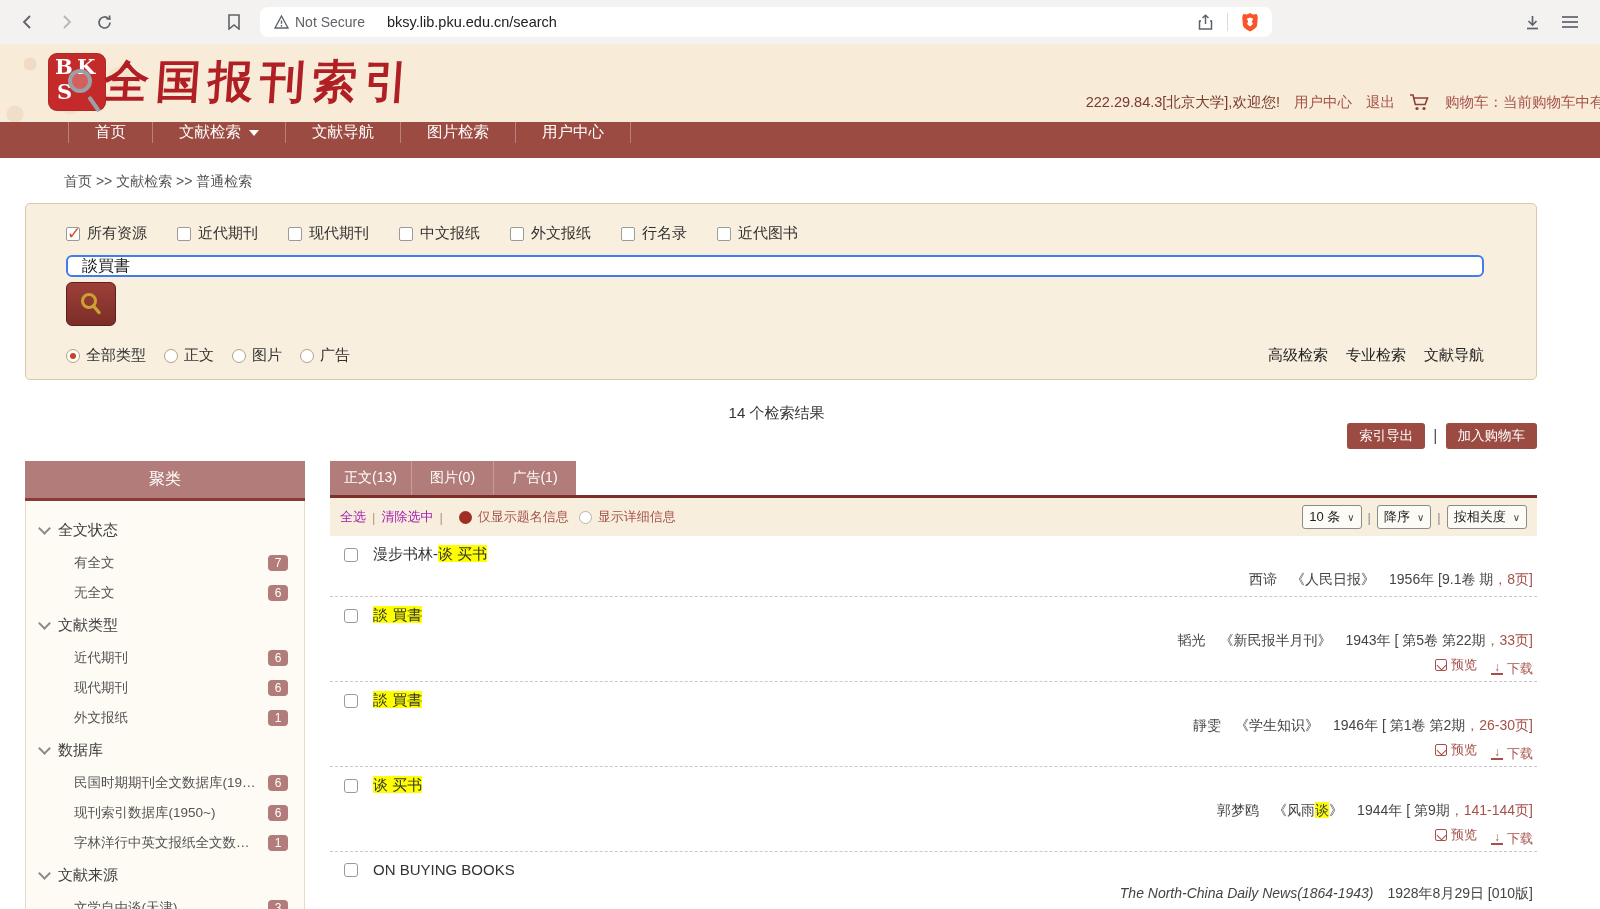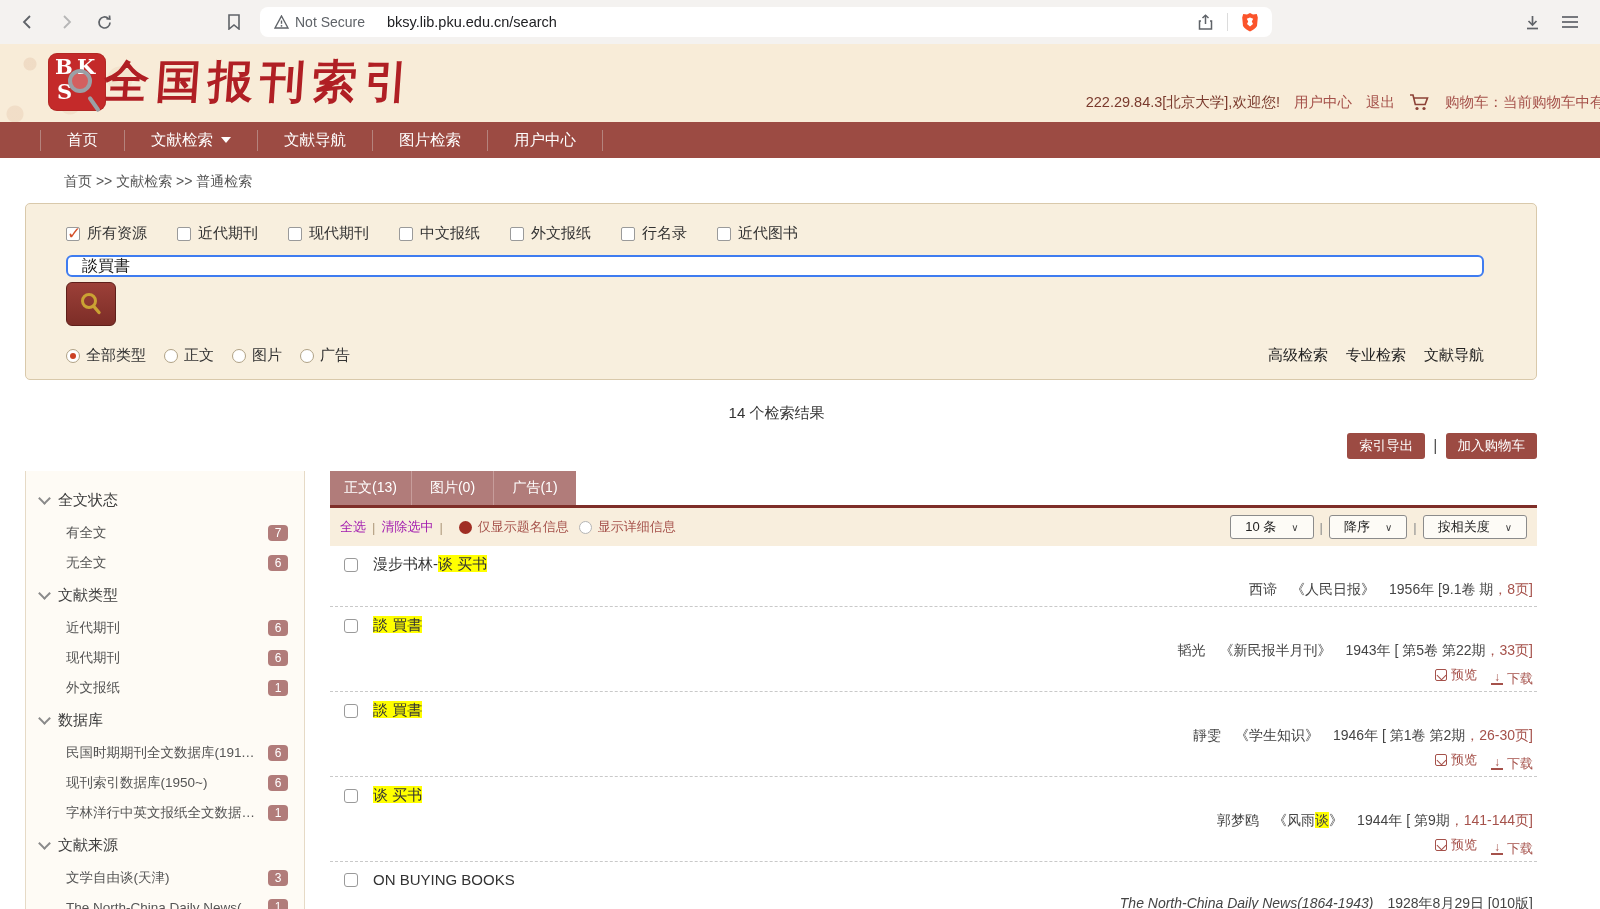--- a/index.html
+++ b/index.html
@@ -30,21 +30,21 @@
   .seal .l1 { left:7px; top:1px; } .seal .l2 { left:29px; top:1px; } .seal .l3 { left:9px; top:26px; }
   .seal .lens { position:absolute; left:20px; top:16px; width:24px; height:24px; border:4px solid #9aa0a6; border-radius:50%; background:rgba(255,255,255,.25); }
   .seal .handle { position:absolute; left:44px; top:42px; width:4px; height:18px; background:#9aa0a6; transform:rotate(-35deg); border-radius:2px; }
   .site-title { position:absolute; left:104px; top:8px; font-family:"DejaVu Serif",serif; font-weight:bold;
      font-size:45px; color:#b01f24; letter-spacing:7px; transform:skewX(-4deg); }
   .user-strip { position:absolute; right:-56px; bottom:10px; white-space:nowrap; font-size:14.5px; color:#7a3a2d; display:flex; align-items:center; gap:14px; }
   .user-strip a { color:#a5514a; text-decoration:none; }
   .cart-ic { color:#8c4136; display:flex; align-items:center; }
 
   
-  .nav-bar { height:36px; background:#9c4b43; display:flex; align-items:center; padding-left:40px; }
+  .nav-bar { height:36px; background:#9c4b43; display:flex; align-items:flex-start; padding-left:68px; }
   .nav-item { color:#fff; font-size:15.5px; display:flex; align-items:center; padding:0 26px; border-left:1px solid #b5837d; cursor:pointer; }
   .nav-item:last-child { border-right:1px solid #b5837d; }
   .caret-down { display:inline-block; margin-left:8px; width:0; height:0; border-left:5px solid transparent; border-right:5px solid transparent; border-top:6px solid #fff; }
 
   
   .breadcrumb { margin:15px 0 0 64px; font-size:14px; color:#555; }
 
   
   .search-panel { margin:12px 63px 0 25px; background:#f8efde; border:1px solid #d9c9ab; border-radius:5px; padding:20px 52px 14px 40px; }
   .cb-row { display:flex; align-items:center; gap:10px; font-size:15px; color:#333; }
@@ -58,48 +58,48 @@
   .bottom-row { display:flex; align-items:center; margin-top:20px; font-size:15px; color:#333; }
   .rd-group { display:flex; align-items:center; gap:6px; margin-right:18px; cursor:pointer; }
   .rd-circle { width:14px; height:14px; border:1px solid #b4a astonia; border:1px solid #b0a286; border-radius:50%; background:#fff; position:relative; }
   .rd-circle.sel::after { content:""; position:absolute; left:3px; top:3px; width:6px; height:6px; border-radius:50%; background:#cc4125; }
   .quick-links { margin-left:auto; display:flex; gap:18px; font-size:15px; }
   .quick-links a { color:#222; text-decoration:none; cursor:pointer; }
 
   
   .results-head { margin:24px 63px 0 16px; display:flex; align-items:center;flex-direction:column; }
   .count-text { font-size:15px; color:#333; }
-  .rh-buttons { margin-left:auto; display:flex; align-items:center; gap:8px;margin-top:10px; }
+  .rh-buttons { margin-left:auto; display:flex; align-items:center; gap:8px; }
   .red-btn { background:#9c4b43; color:#fff; font-size:13.5px; border:none; border-radius:3px; padding:4px 12px; cursor:pointer; font-family:inherit; }
   .rh-sep { color:#555; }
 
   
   .main { display:flex; margin:12px 63px 0 25px; align-items:flex-start; gap:25px; }
   .sidebar { width:280px; flex:0 0 auto; }
   .sidebar-head { background:#b17c7a; color:#fff; font-size:16px; text-align:center; padding:8px 0; border-bottom:3px solid #8b3a34; }
   .sidebar-body { border:1px solid #e6dac6; border-top:none; background:#fefbf5; padding:12px 0 40px 0; min-height:460px; }
   .facet-head { display:flex; align-items:center; gap:9px; padding:8px 0 8px 14px; font-size:15px; color:#3d3d3d; cursor:pointer; }
   .chev { width:9px; height:9px; border-right:2px solid #8a8a8a; border-bottom:2px solid #8a8a8a; transform:rotate(45deg); margin-top:-4px; }
   .facet-item { display:flex; align-items:center; padding:6px 16px 6px 40px; font-size:13.5px; color:#555; cursor:pointer; }
-  .facet-item .flabel { flex:1; overflow:hidden; white-space:nowrap; text-overflow:ellipsis; margin-right:8px; }
+  .facet-item .flabel { flex:1; overflow:hidden; white-space:nowrap; text-overflow:ellipsis; margin-right:8px;margin-left:8px; }
   .badge { background:#b17c7a; color:#fff; font-size:12px; min-width:20px; text-align:center; border-radius:4px; padding:1px 4px; }
 
   .content { flex:1; min-width:0; }
   .tabs { display:flex; border-bottom:3px solid #7e2e28; }
   .tab { background:#b17c7a; color:#fff; font-size:14px; padding:8px 0; width:82px; text-align:center; border-right:1px solid #c79d9b; cursor:pointer; }
   .tab:last-child { border-right:none; }
   .list-toolbar { background:#f8eedd; display:flex; align-items:center; padding:7px 10px; font-size:13px; color:#a5514a; }
   .lt-link { color:#a21caf; cursor:pointer; }
   .lt-sep { margin:0 6px; color:#b09a7d; }
   .lt-radio { display:flex; align-items:center; gap:6px; margin-left:10px; cursor:pointer; }
   .dot { width:13px; height:13px; border-radius:50%; }
   .dot.on { background:#a02e24; }
   .dot.off { background:#fff; border:1px solid #b5b5b5; }
   .lt-selects { margin-left:auto; display:flex; align-items:center; gap:6px; color:#8c8c8c; }
-  .sel-box { border:1px solid #8b8b8b; border-radius:3px; background:#fdfbf6; color:#222; font-size:13px; padding:2px 14px; display:flex; align-items:center; gap:15px; cursor:pointer; }
+  .sel-box { border:1px solid #8b8b8b; border-radius:3px; background:#fdfbf6; color:#222; font-size:13px; padding:2px 6px; display:flex; align-items:center; gap:7px; cursor:pointer; }
   .sel-box .sarrow { font-size:10px; color:#444; }
 
   .result-row { border-bottom:1px dashed #c9c9c9; padding:9px 4px 7px 14px; }
   .r-title { display:flex; align-items:center; gap:15px; font-size:15px; color:#333; }
   .r-cb { width:14px; height:14px; border:1px solid #9a9a9a; border-radius:3px; background:#fff; flex:0 0 auto; cursor:pointer; }
   .hl { background:#ffff00; }
   .r-meta { text-align:right; font-size:14px; color:#444; margin-top:7px; }
   .r-meta .red { color:#a5514a; }
   .r-meta .it { font-style:italic; }
   .r-links { text-align:right; font-size:13px; margin-top:6px; height:18px; }
@@ -293,20 +293,21 @@
   <span class="count-text">14 个检索结果</span>
   <span class="rh-buttons">
     <button class="red-btn">索引导出</button>
     <span class="rh-sep">|</span>
     <button class="red-btn">加入购物车</button>
   </span>
 </div>
 
 <div class="main">
   <div class="sidebar">
+    <div class="sidebar-head">聚类</div>
     <div class="sidebar-body">
         <div class="facet-head">
           <span class="chev"></span>
           <span>全文状态</span>
         </div>
         <div class="facet-item">
           <span class="flabel">有全文</span>
           <span class="badge">7</span>
         </div>
         <div class="facet-item">

